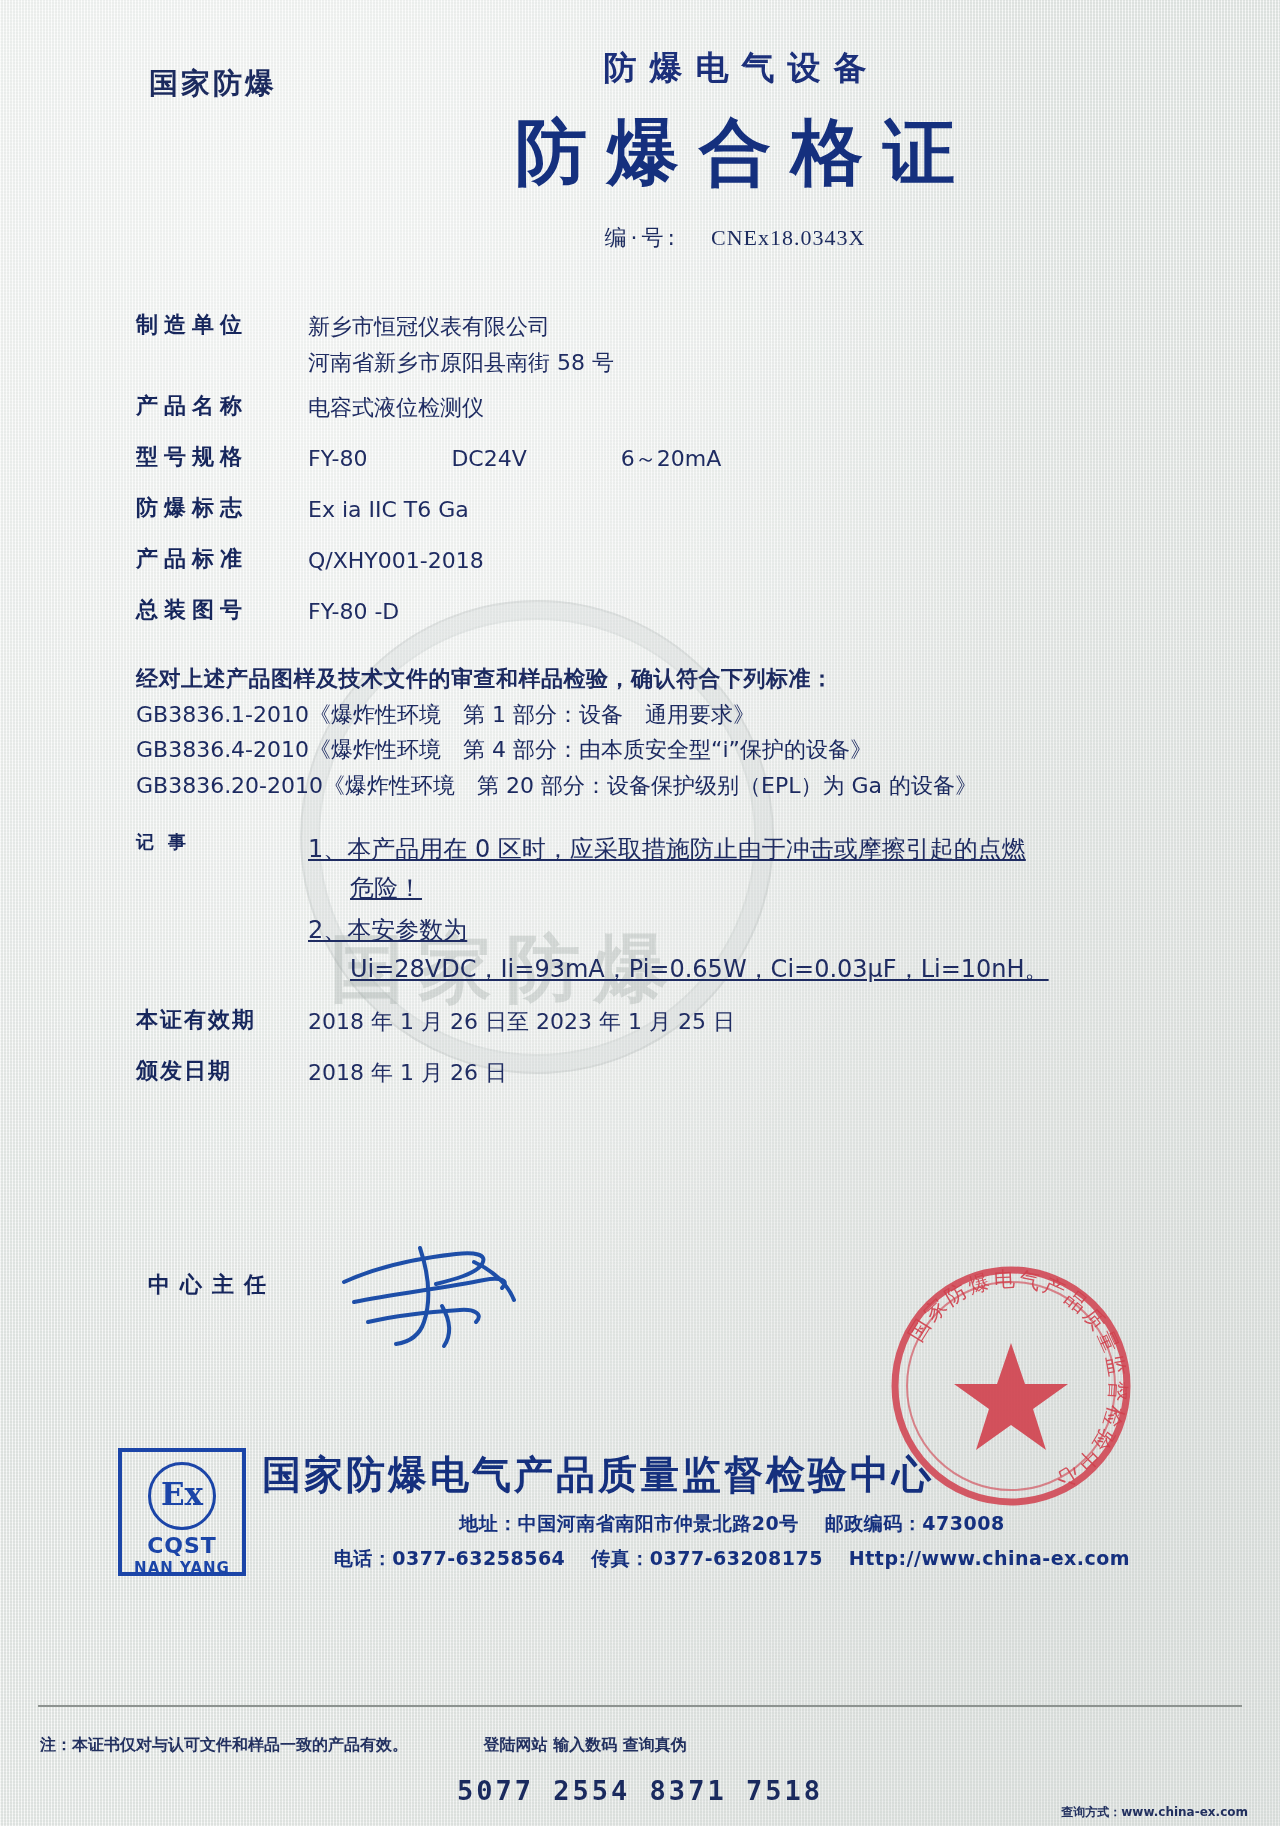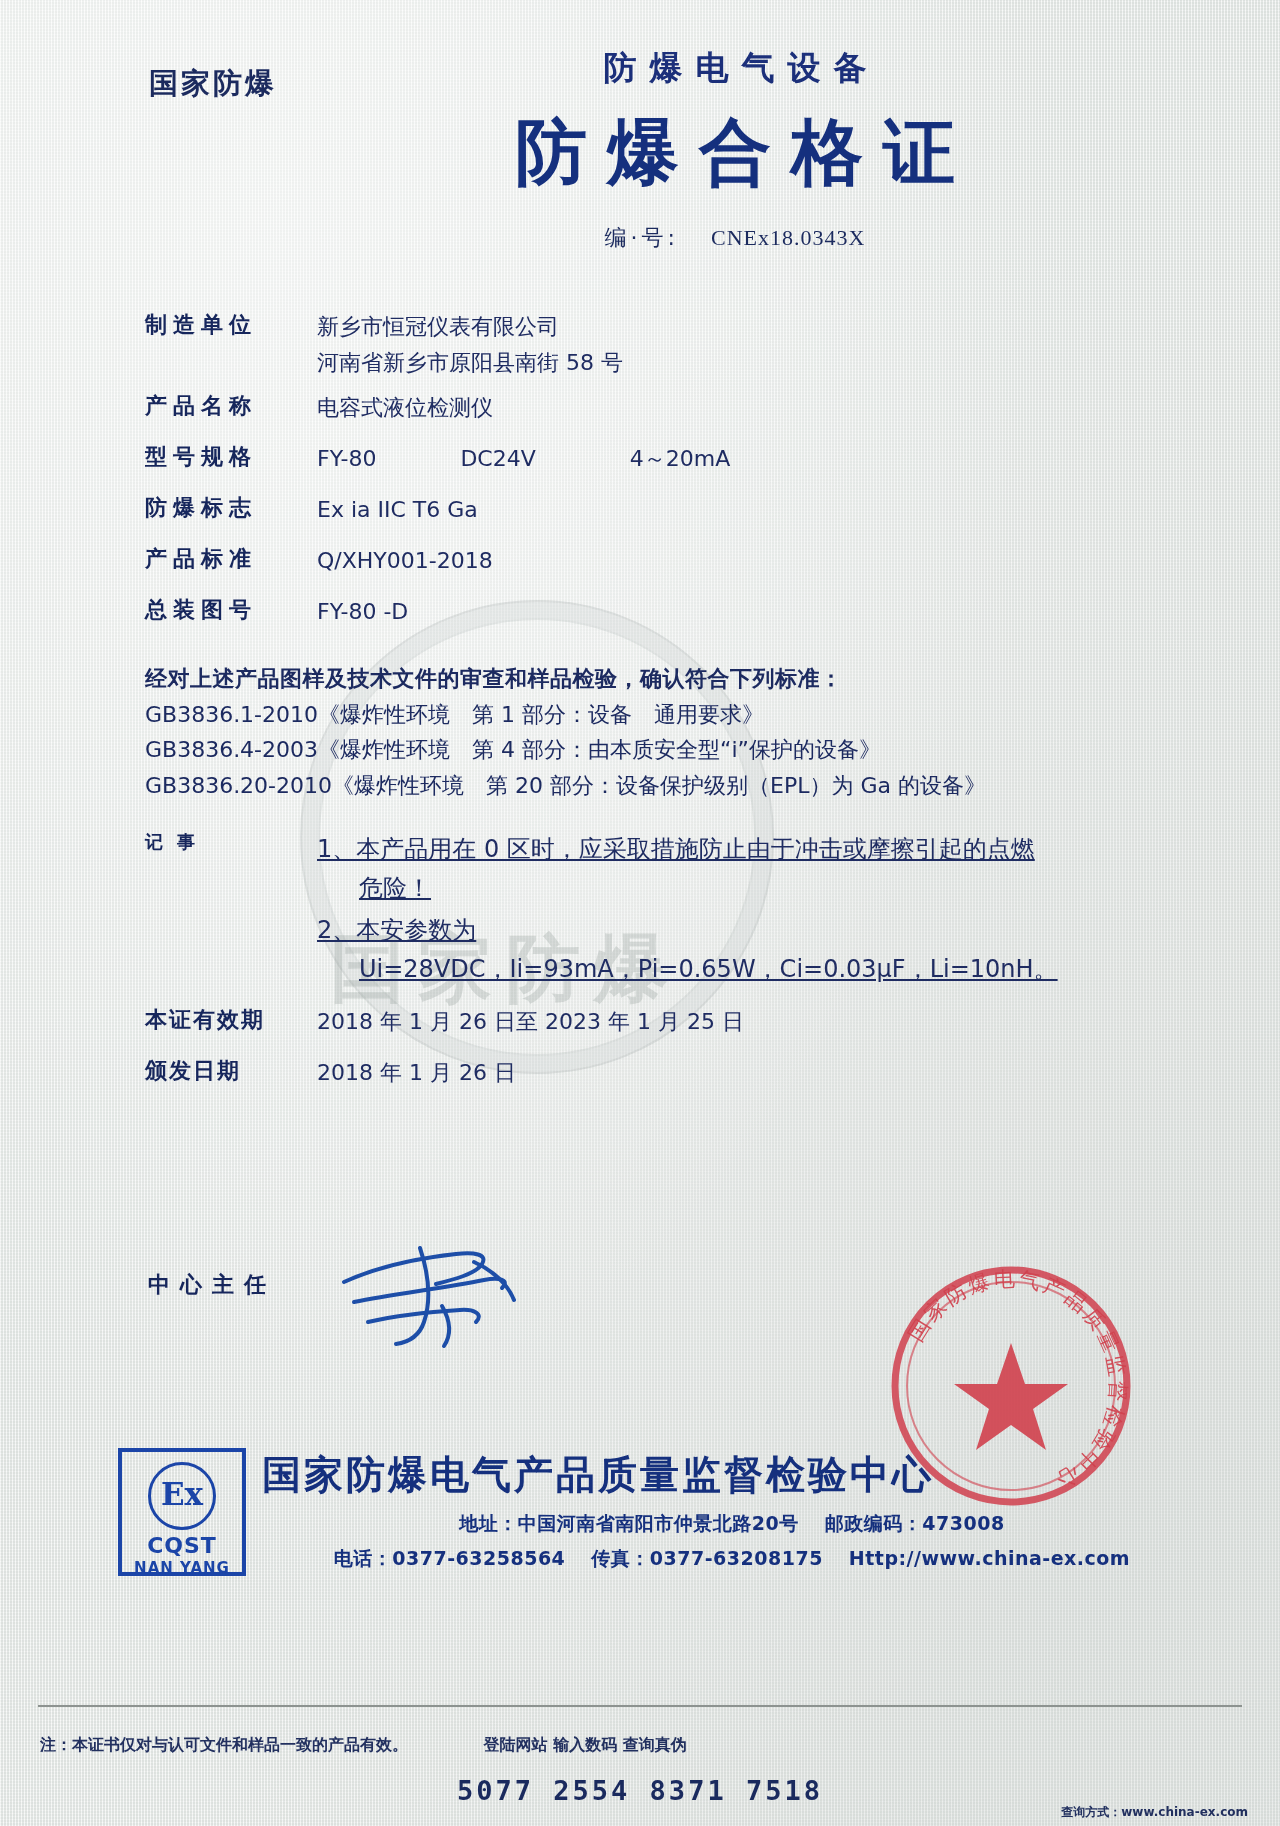--- a/index.html
+++ b/index.html
@@ -127,21 +127,21 @@
     font-size: 22px;
     color: #1b2a5e;
     letter-spacing: 1px;
   }
   .cert-no .label { letter-spacing: 4px; }
   .cert-no .value { margin-left: 24px; font-family: Liberation Serif, serif; letter-spacing: 1px;}
 
   
   .fields {
     position: absolute;
-    left: 145px;
+    left: 136px;
     top: 310px;
     width: 1000px;
     font-size: 22px;
     color: #1f2c62;
   }
   .row {
     display: flex;
     align-items: flex-start;
     margin-bottom: 11px;
     min-height: 40px;
@@ -371,21 +371,21 @@
       <div class="val">电容式液位检测仪</div>
     </div>
 
     <div class="row">
       <div class="lbl">型号规格</div>
       <div class="val">
         <span>FY-80</span>
         <span class="sp-a"></span>
         <span>DC24V</span>
         <span class="sp-b"></span>
-        <span>4～20mA</span>
+        <span>6～20mA</span>
       </div>
     </div>
 
     <div class="row">
       <div class="lbl">防爆标志</div>
       <div class="val">Ex ia IIC T6 Ga</div>
     </div>
 
     <div class="row">
       <div class="lbl">产品标准</div>
@@ -393,21 +393,21 @@
     </div>
 
     <div class="row">
       <div class="lbl">总装图号</div>
       <div class="val">FY-80 -D</div>
     </div>
 
     <div class="standards">
       <div class="intro">经对上述产品图样及技术文件的审查和样品检验，确认符合下列标准：</div>
       <div class="std">GB3836.1-2010《爆炸性环境　第 1 部分：设备　通用要求》</div>
-      <div class="std">GB3836.4-2003《爆炸性环境　第 4 部分：由本质安全型“i”保护的设备》</div>
+      <div class="std">GB3836.4-2010《爆炸性环境　第 4 部分：由本质安全型“i”保护的设备》</div>
       <div class="std">GB3836.20-2010《爆炸性环境　第 20 部分：设备保护级别（EPL）为 Ga 的设备》</div>
     </div>
 
     <div class="notes">
       <div class="lbl">记事</div>
       <div class="body">
         <div class="item">
           <span>1、本产品用在 0 区时，应采取措施防止由于冲击或摩擦引起的点燃</span>
           <span class="ind">危险！</span>
         </div>

